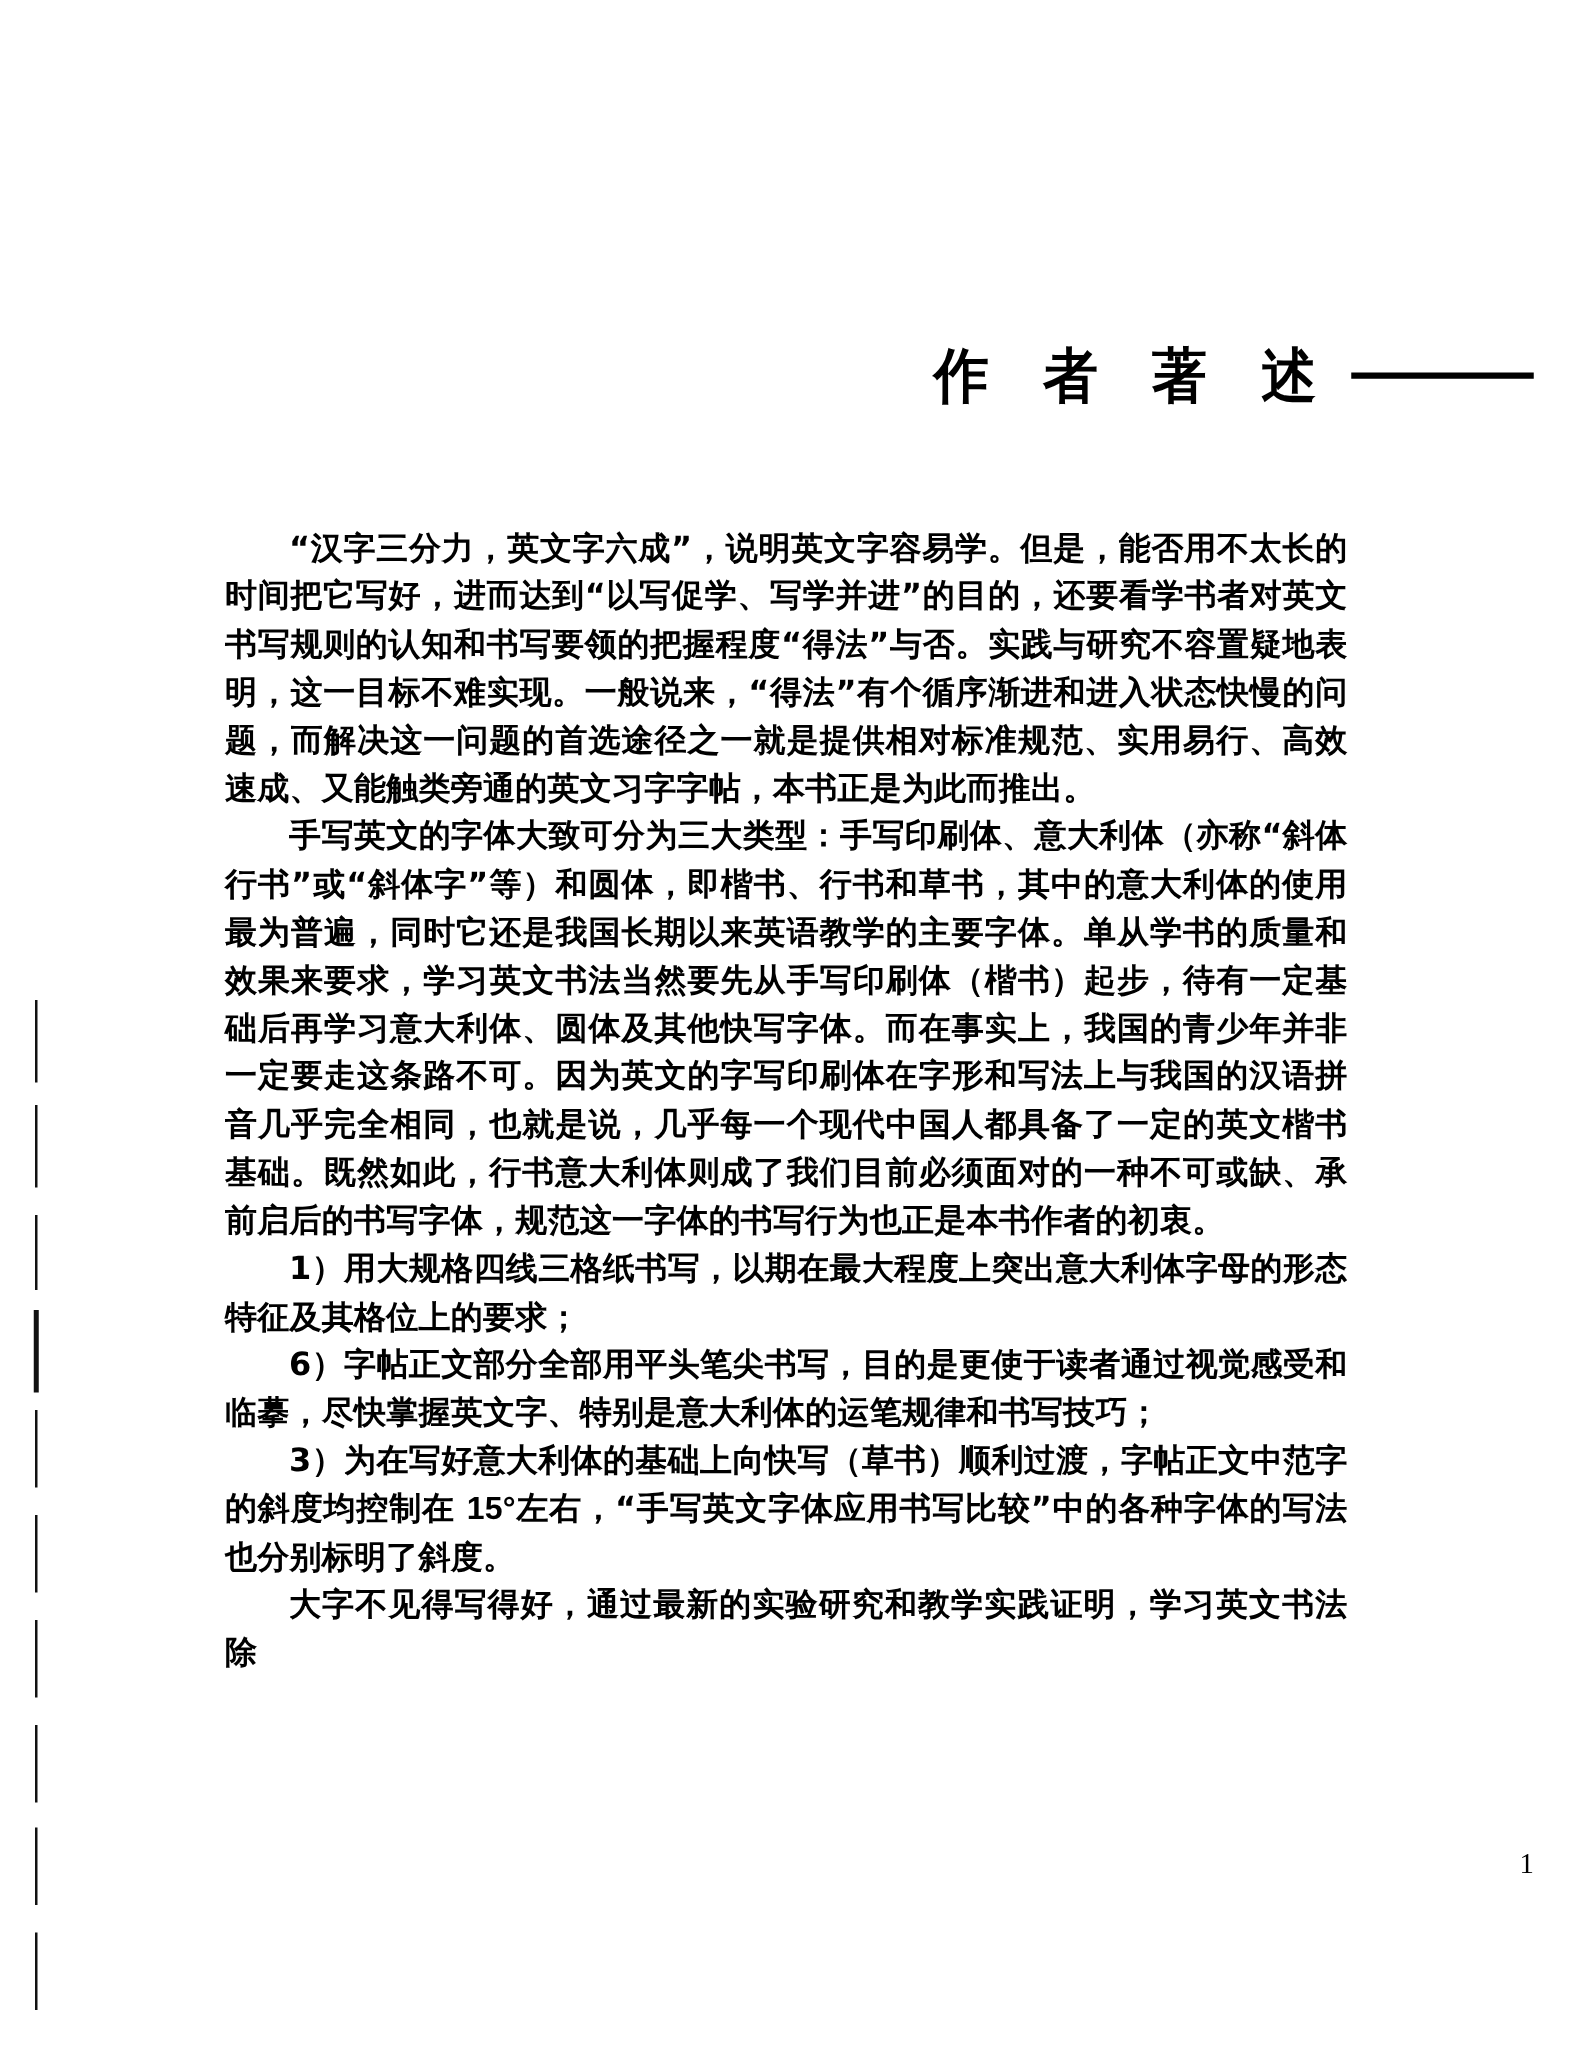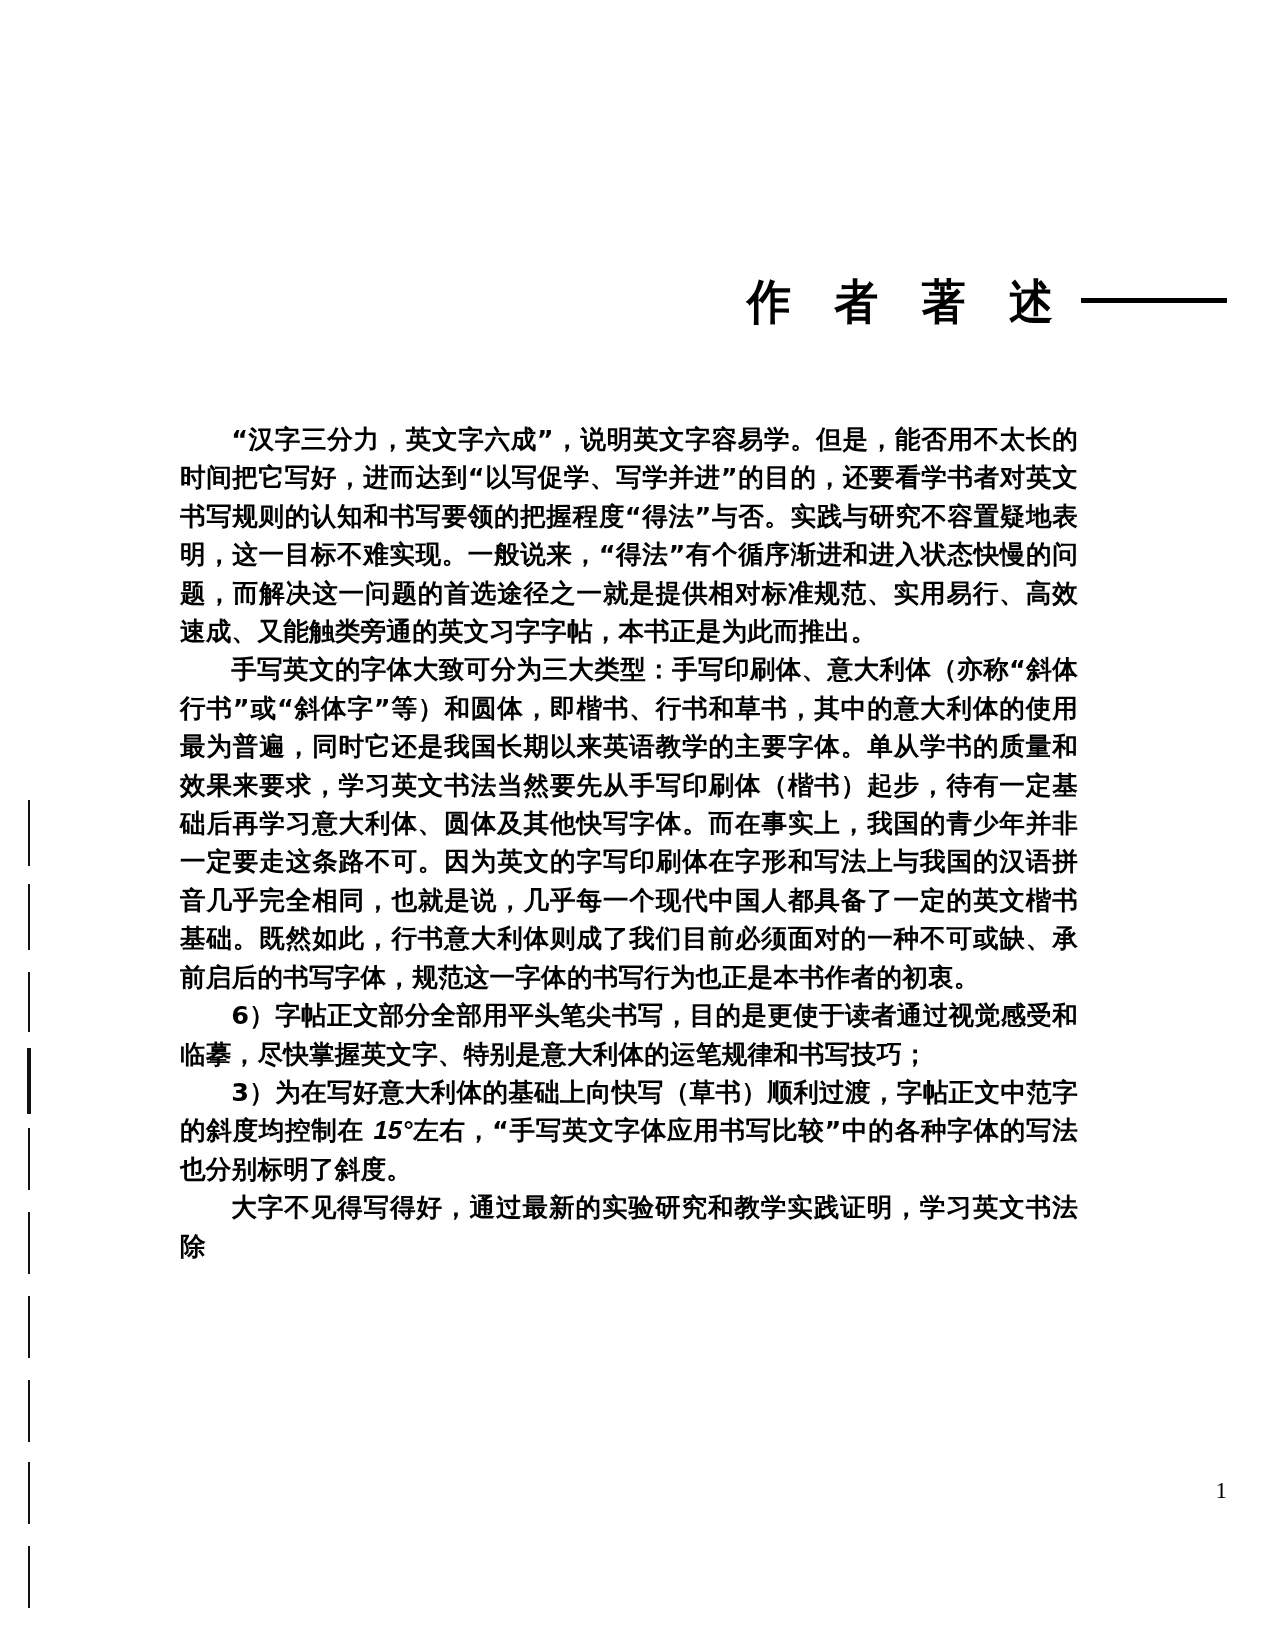--- a/index.html
+++ b/index.html
@@ -87,21 +87,20 @@
   .body-text p {
     margin: 0;
     text-indent: 2em;
     text-align: justify;
     text-justify: inter-character;
   }
 
   .deg {
     font-family: "Liberation Sans", "DejaVu Sans", sans-serif;
     font-weight: 700;
-    font-style: italic;
   }
 
   
   .page-number {
     position: absolute;
     right: 48px;
     top: 1478px;
     font-family: "Liberation Serif", "DejaVu Serif", serif;
     font-size: 23px;
     color: #000000;
@@ -126,20 +125,21 @@
     </div>
 
   <div class="heading-row">
     <div class="heading-title">作 者 著 述</div>
     <div class="heading-rule"></div>
   </div>
 
   <div class="body-text">
       <p>“汉字三分力，英文字六成”，说明英文字容易学。但是，能否用不太长的时间把它写好，进而达到“以写促学、写学并进”的目的，还要看学书者对英文书写规则的认知和书写要领的把握程度“得法”与否。实践与研究不容置疑地表明，这一目标不难实现。一般说来，“得法”有个循序渐进和进入状态快慢的问题，而解决这一问题的首选途径之一就是提供相对标准规范、实用易行、高效速成、又能触类旁通的英文习字字帖，本书正是为此而推出。</p>
       <p>手写英文的字体大致可分为三大类型：手写印刷体、意大利体（亦称“斜体行书”或“斜体字”等）和圆体，即楷书、行书和草书，其中的意大利体的使用最为普遍，同时它还是我国长期以来英语教学的主要字体。单从学书的质量和效果来要求，学习英文书法当然要先从手写印刷体（楷书）起步，待有一定基础后再学习意大利体、圆体及其他快写字体。而在事实上，我国的青少年并非一定要走这条路不可。因为英文的字写印刷体在字形和写法上与我国的汉语拼音几乎完全相同，也就是说，几乎每一个现代中国人都具备了一定的英文楷书基础。既然如此，行书意大利体则成了我们目前必须面对的一种不可或缺、承前启后的书写字体，规范这一字体的书写行为也正是本书作者的初衷。</p>
+      <p>1）用大规格四线三格纸书写，以期在最大程度上突出意大利体字母的形态特征及其格位上的要求；</p>
       <p>6）字帖正文部分全部用平头笔尖书写，目的是更使于读者通过视觉感受和临摹，尽快掌握英文字、特别是意大利体的运笔规律和书写技巧；</p>
       <p>3）为在写好意大利体的基础上向快写（草书）顺利过渡，字帖正文中范字的斜度均控制在 <span class="deg">15°</span>左右，“手写英文字体应用书写比较”中的各种字体的写法也分别标明了斜度。</p>
       <p>大字不见得写得好，通过最新的实验研究和教学实践证明，学习英文书法除</p>
     </div>
 
   <div class="page-number">1</div>
 
 </div>
 
 </body></html>

